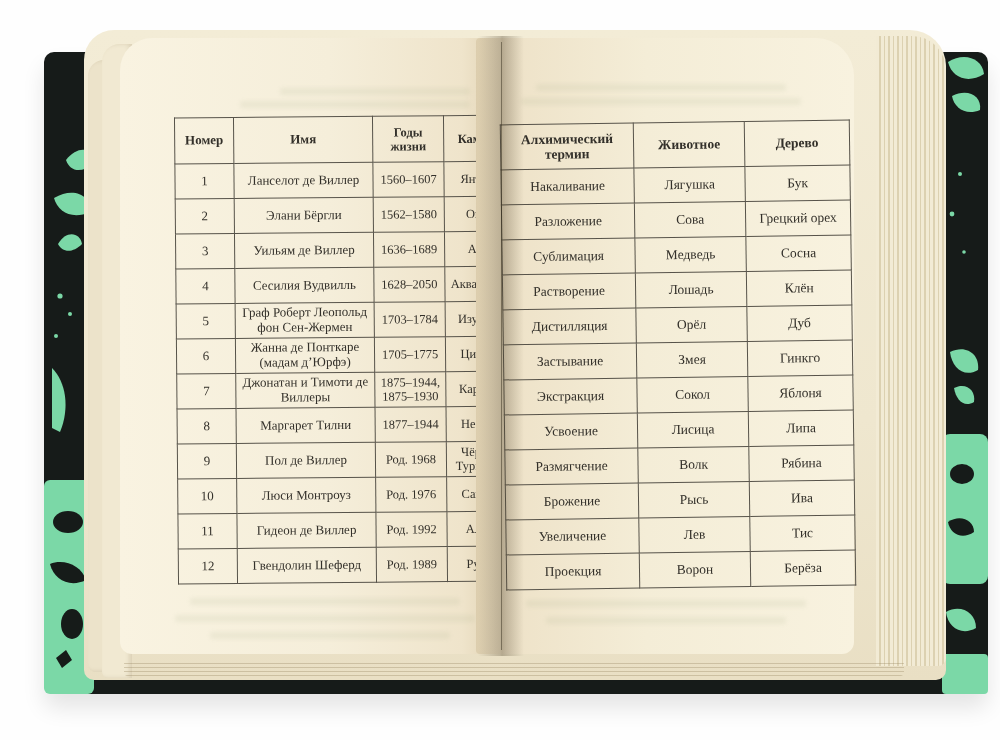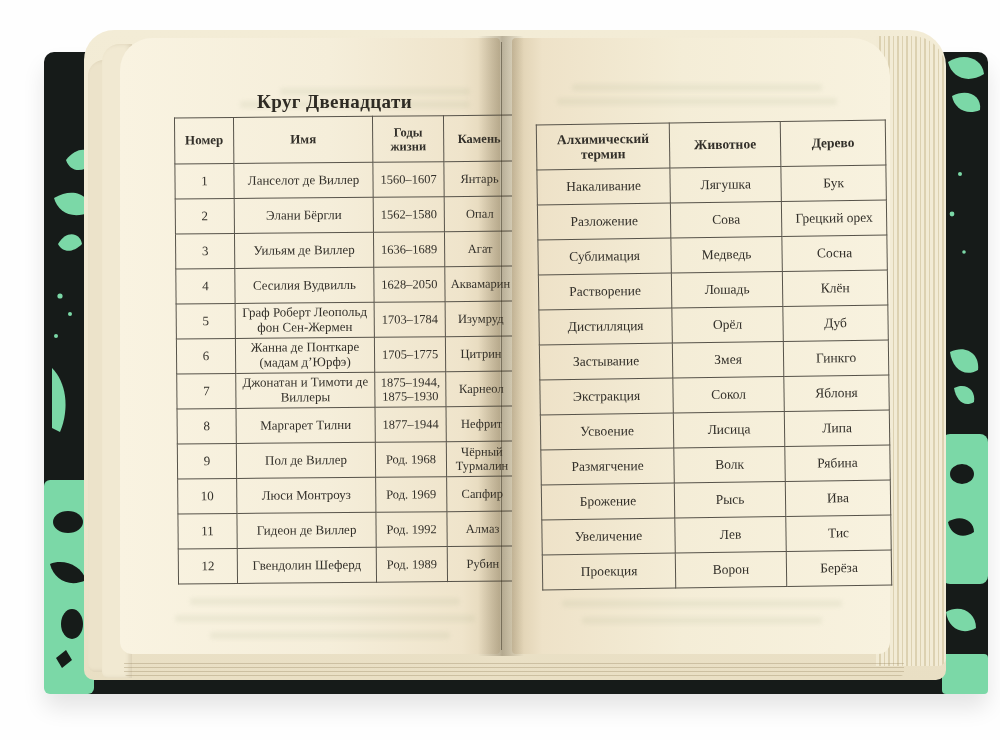--- a/index.html
+++ b/index.html
@@ -50,21 +50,21 @@
 
   
   .page{position:absolute;top:38px;height:616px;z-index:3;}
   .page-left{
     left:120px;width:380px;
     background:linear-gradient(to right,#f9f3e1 0%,#f5eeda 55%,#efe4cb 90%,#e0d2b3 100%),
                linear-gradient(180deg,#f7f1de,#f2ead3);
     border-radius:32px 4px 4px 12px;
   }
   .page-right{
-    left:512px;width:378px;
+    left:476px;width:378px;
     background:linear-gradient(to left,#f8f2df 0%,#f4edd7 55%,#eee2c8 92%,#dccdad 100%);
     border-radius:4px 38px 12px 4px;
   }
   .gutter-shadow{
     position:absolute;left:478px;top:36px;width:46px;height:620px;z-index:4;
     background:linear-gradient(to right,rgba(75,62,38,0) 0%,rgba(75,62,38,.28) 48%,rgba(75,62,38,.34) 52%,rgba(75,62,38,0) 100%);
     pointer-events:none;
   }
   .gutter-shadow::after{
     content:"";position:absolute;left:50%;top:6px;bottom:6px;width:1px;
@@ -158,21 +158,20 @@
   <div class="page-stack">
     <div class="edge-step-1"></div>
     <div class="edge-step-2"></div>
     <div class="edge-right-lines"></div>
     <div class="bottom-edge-lines"></div>
   </div>
 
   <div class="page page-left">
     <div class="ghost" style="left:160px;top:50px;width:190px;"></div>
     <div class="ghost" style="left:120px;top:63px;width:230px;"></div>
-    <h1 class="page-title">Круг Двенадцати</h1>
     <div class="table-left">
       <table>
           <thead>
             <tr>
               <th>Номер</th>
               <th>Имя</th>
               <th>Годы жизни</th>
               <th>Камень</th>
             </tr>
           </thead>
@@ -227,21 +226,21 @@
             </tr>
             <tr>
               <td>9</td>
               <td>Пол де Виллер</td>
               <td>Род. 1968</td>
               <td>Чёрный Турмалин</td>
             </tr>
             <tr>
               <td>10</td>
               <td>Люси Монтроуз</td>
-              <td>Род. 1969</td>
+              <td>Род. 1976</td>
               <td>Сапфир</td>
             </tr>
             <tr>
               <td>11</td>
               <td>Гидеон де Виллер</td>
               <td>Род. 1992</td>
               <td>Алмаз</td>
             </tr>
             <tr>
               <td>12</td>

